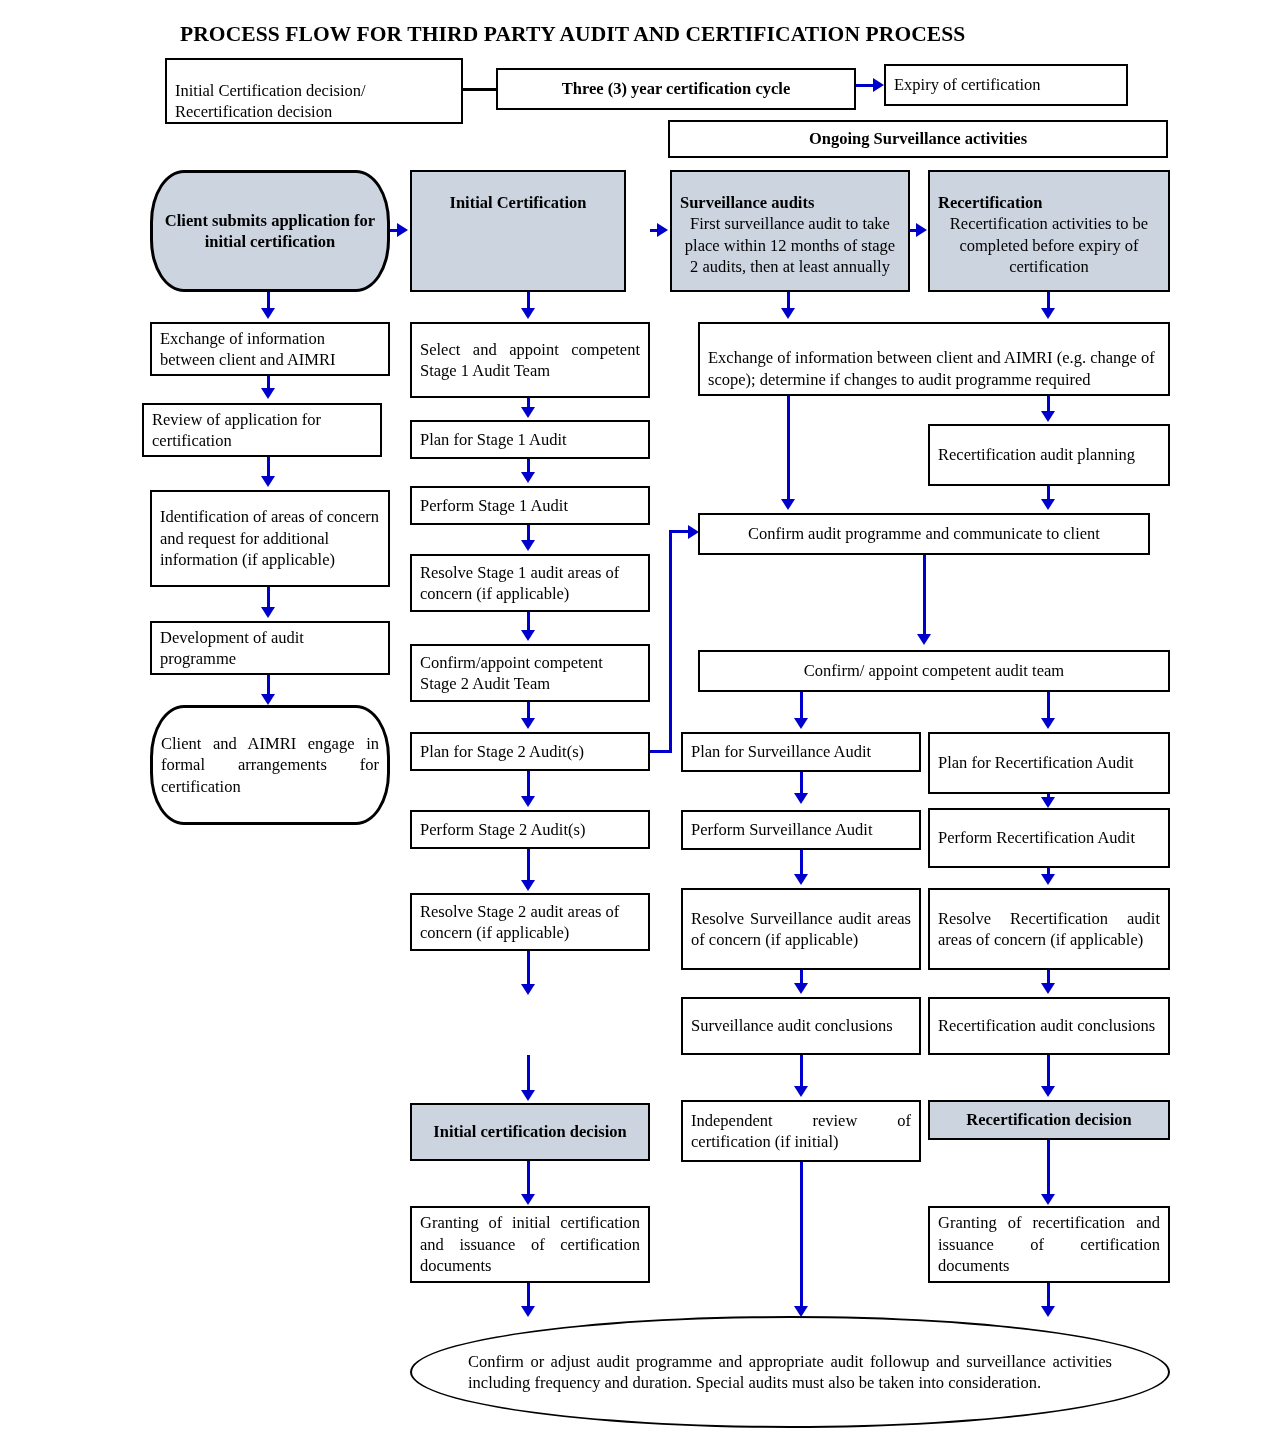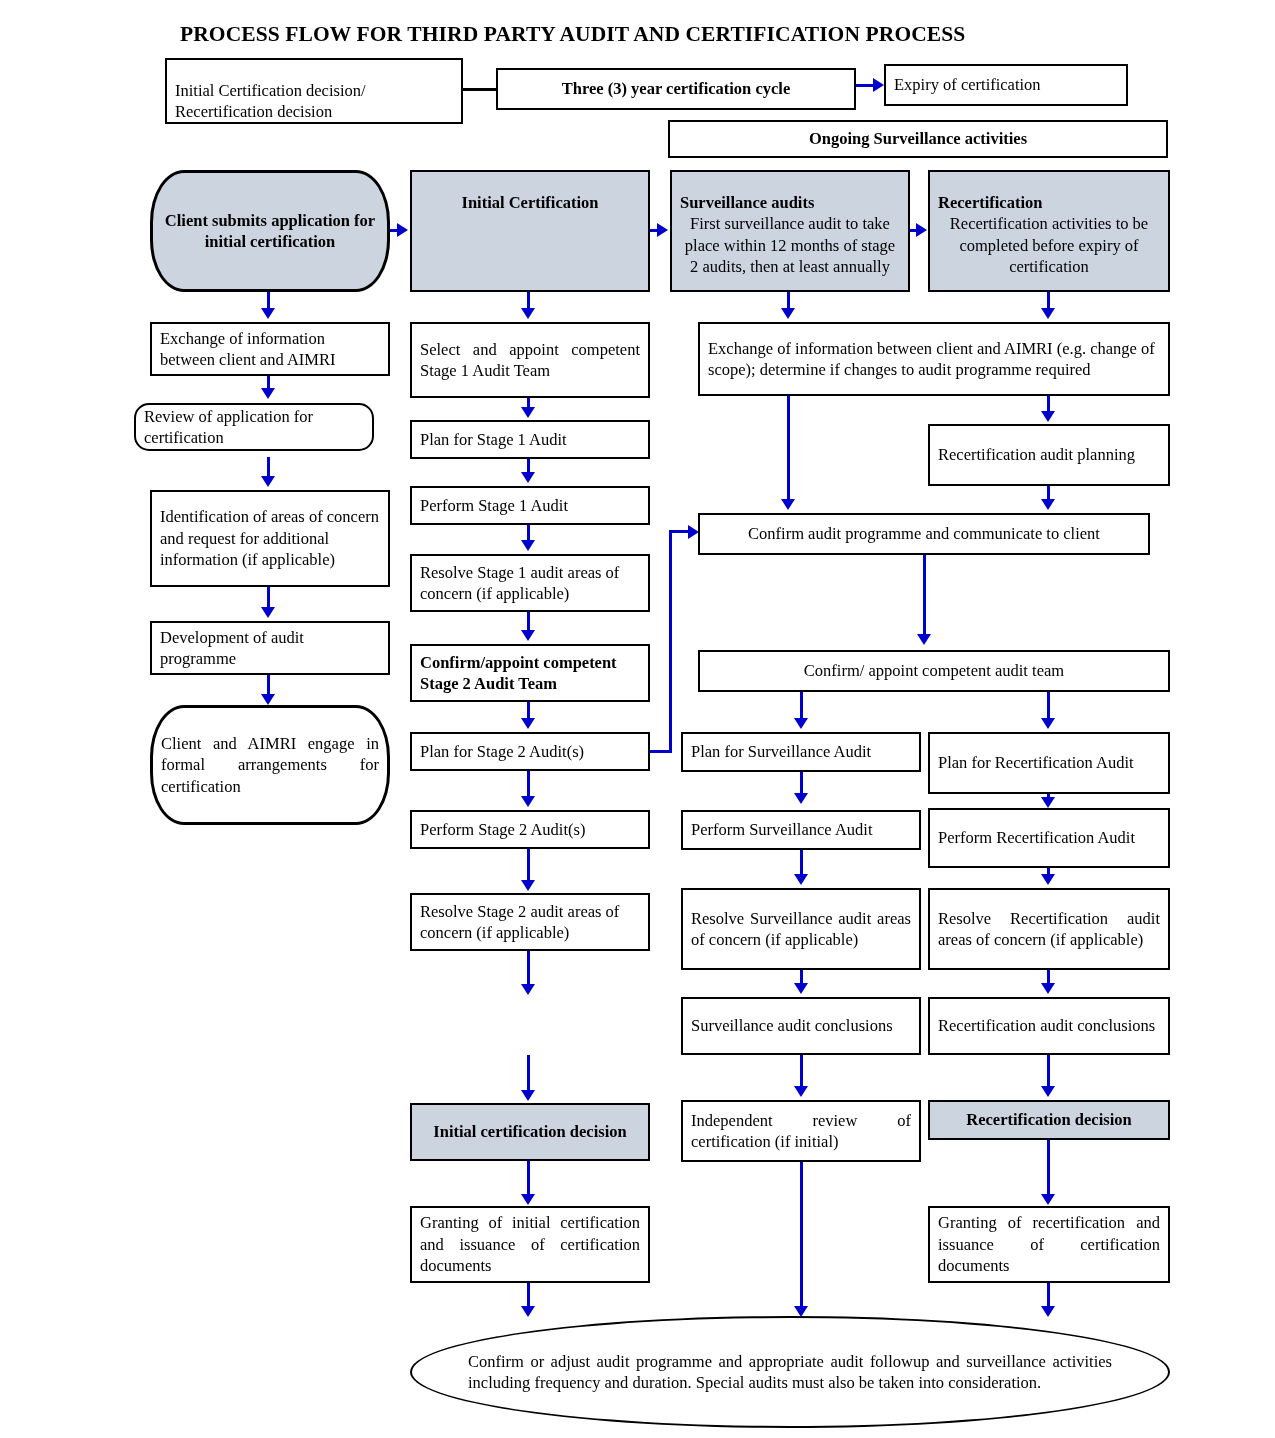--- a/index.html
+++ b/index.html
@@ -66,21 +66,21 @@
 
   <div class="ln hl blk" style="left:463px;top:88px;width:33px;"></div>
 
   <div class="ln hl" style="left:856px;top:84px;width:19px;"></div>
   <div class="arw-r" style="left:873px;top:78px;"></div>
 
   <div class="node rounded shaded ctr bold" style="left:150px;top:170px;width:240px;height:122px;">
     <div class="txt">Client submits application for initial certification</div>
   </div>
 
-  <div class="node shaded tophdr top-left-align" style="left:410px;top:170px;width:240px;height:122px;">
+  <div class="node shaded tophdr top-left-align" style="left:410px;top:170px;width:216px;height:122px;">
     <div class="txt">Initial Certification</div>
   </div>
 
   <div class="node shaded top-left-align" style="left:670px;top:170px;width:240px;height:122px;">
     <div class="txt">
       <span style="font-weight:bold;display:block;text-align:left;">Surveillance audits</span>
       <span style="display:block;text-align:center;">First surveillance audit to take place within 12 months of stage 2 audits, then at least annually</span>
     </div>
   </div>
 
@@ -96,21 +96,21 @@
 
   <div class="ln hl" style="left:650px;top:229px;width:9px;"></div>
   <div class="arw-r" style="left:657px;top:223px;"></div>
 
   <div class="ln hl" style="left:910px;top:229px;width:8px;"></div>
   <div class="arw-r" style="left:916px;top:223px;"></div>
 
   <div class="node lft" style="left:150px;top:322px;width:240px;height:54px;">
     <div class="txt">Exchange of information between client and AIMRI</div>
   </div>
-  <div class="node lft" style="left:134px;top:403px;width:240px;height:48px;border-radius:15px;">
+  <div class="node lft" style="left:142px;top:403px;width:240px;height:54px;">
     <div class="txt">Review of application for certification</div>
   </div>
   <div class="node lft" style="left:150px;top:490px;width:240px;height:97px;">
     <div class="txt">Identification of areas of concern and request for additional information (if applicable)</div>
   </div>
   <div class="node lft" style="left:150px;top:621px;width:240px;height:54px;">
     <div class="txt">Development of audit programme</div>
   </div>
   <div class="node rounded just" style="left:150px;top:705px;width:240px;height:120px;">
     <div class="txt">Client and AIMRI engage in formal arrangements for certification</div>
@@ -132,21 +132,21 @@
   </div>
   <div class="node lft" style="left:410px;top:420px;width:240px;height:39px;">
     <div class="txt">Plan for Stage 1 Audit</div>
   </div>
   <div class="node lft" style="left:410px;top:486px;width:240px;height:39px;">
     <div class="txt">Perform Stage 1 Audit</div>
   </div>
   <div class="node lft" style="left:410px;top:554px;width:240px;height:58px;">
     <div class="txt">Resolve Stage 1 audit areas of concern (if applicable)</div>
   </div>
-  <div class="node lft" style="left:410px;top:644px;width:240px;height:58px;font-weight:bold;">
+  <div class="node lft" style="left:410px;top:644px;width:240px;height:58px;">
     <div class="txt">Confirm/appoint competent Stage 2 Audit Team</div>
   </div>
   <div class="node lft" style="left:410px;top:732px;width:240px;height:39px;">
     <div class="txt">Plan for Stage 2 Audit(s)</div>
   </div>
   <div class="node lft" style="left:410px;top:810px;width:240px;height:39px;">
     <div class="txt">Perform Stage 2 Audit(s)</div>
   </div>
   <div class="node lft" style="left:410px;top:893px;width:240px;height:58px;">
     <div class="txt">Resolve Stage 2 audit areas of concern (if applicable)</div>
@@ -181,21 +181,21 @@
   <div class="ln vl" style="left:527px;top:1161px;height:34px;"></div>
   <div class="arw-d" style="left:521px;top:1194px;"></div>
   <div class="ln vl" style="left:527px;top:1283px;height:26px;"></div>
   <div class="arw-d" style="left:521px;top:1306px;"></div>
 
   <div class="ln hl" style="left:650px;top:750px;width:22px;"></div>
   <div class="ln vl" style="left:669px;top:530px;height:222px;"></div>
   <div class="ln hl" style="left:669px;top:530px;width:22px;"></div>
   <div class="arw-r" style="left:688px;top:525px;"></div>
 
-  <div class="node lft" style="left:698px;top:322px;width:472px;height:74px;">
+  <div class="node lft" style="left:698px;top:322px;width:472px;height:74px;align-items:flex-end;">
     <div class="txt">Exchange of information between client and AIMRI (e.g. change of scope); determine if changes to audit programme required</div>
   </div>
   <div class="node lft" style="left:928px;top:424px;width:242px;height:62px;">
     <div class="txt">Recertification audit planning</div>
   </div>
   <div class="node ctr" style="left:698px;top:513px;width:452px;height:42px;">
     <div class="txt">Confirm audit programme and communicate to client</div>
   </div>
   <div class="node ctr" style="left:698px;top:650px;width:472px;height:42px;">
     <div class="txt">Confirm/ appoint competent audit team</div>

